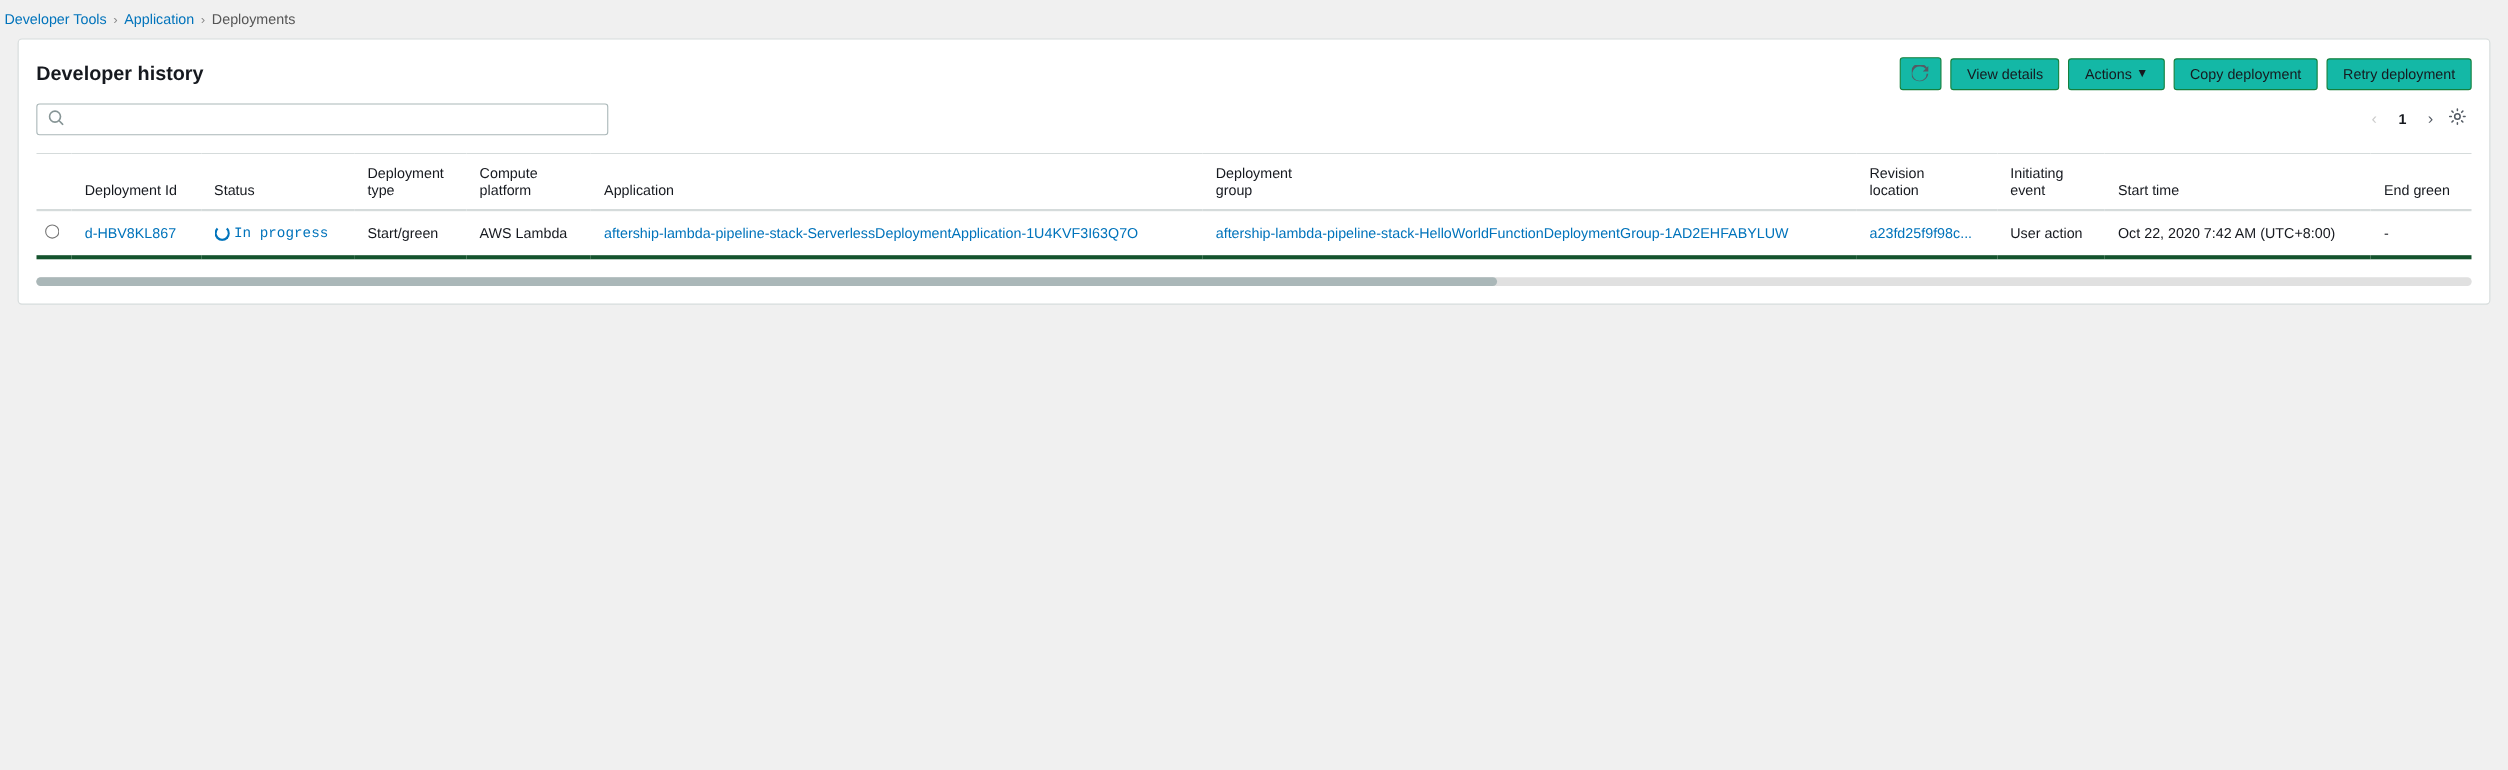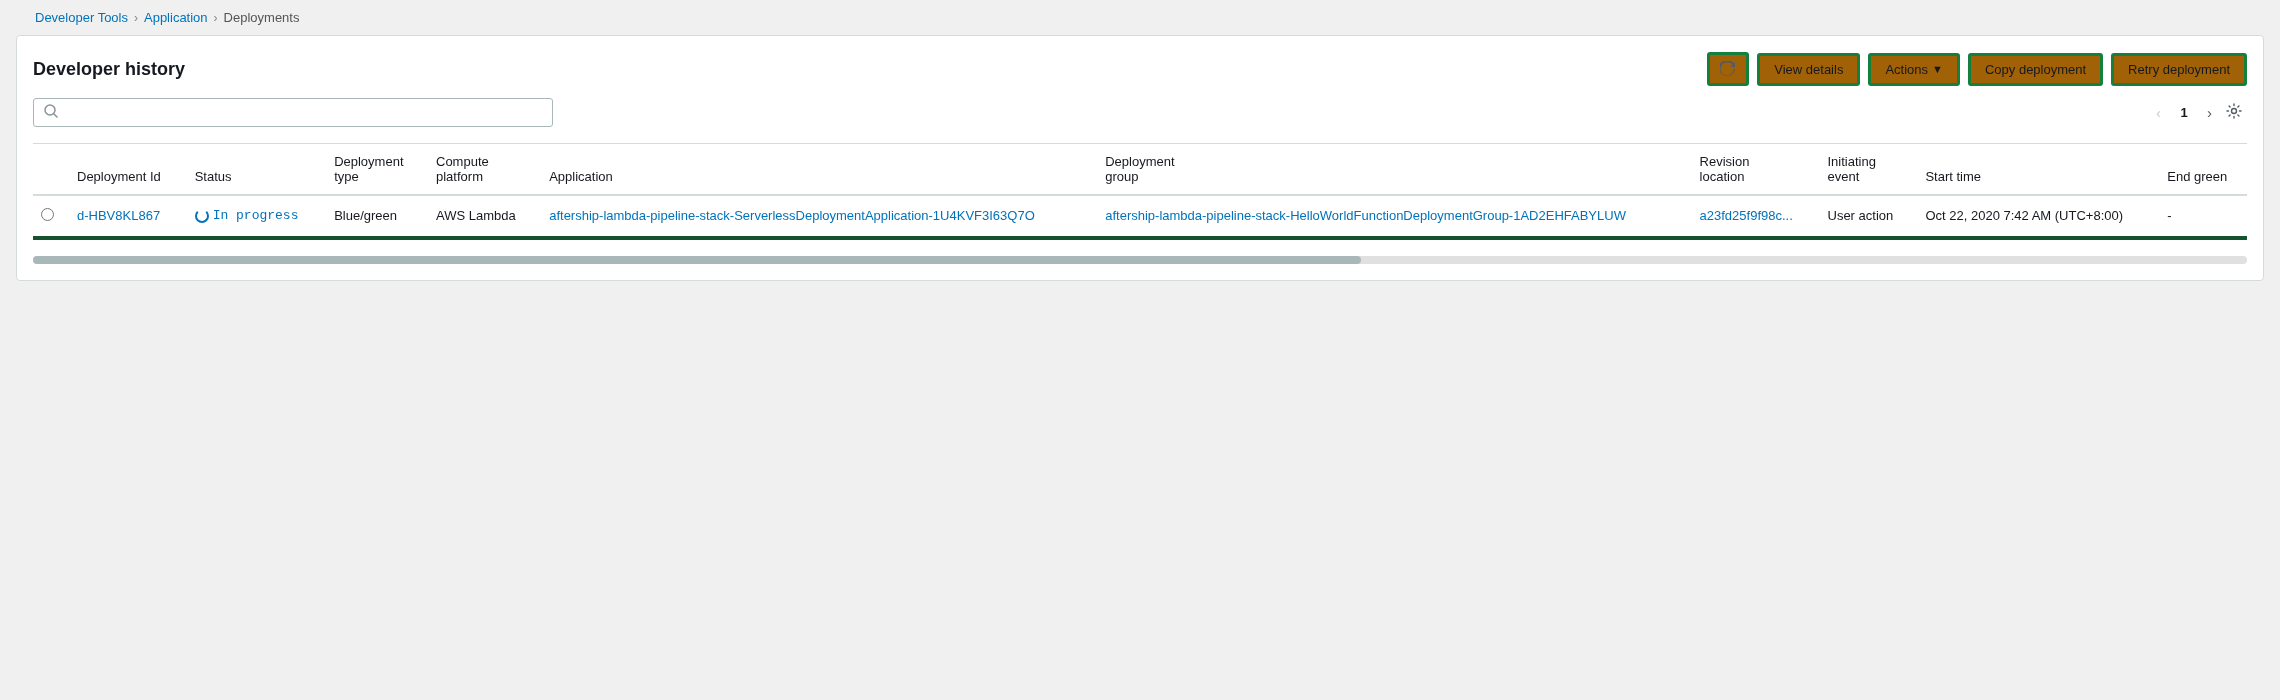--- a/index.html
+++ b/index.html
@@ -5,21 +5,21 @@
     * { box-sizing: border-box; margin: 0; padding: 0; }
     body {
       font-family: "Amazon Ember", "Helvetica Neue", Arial, sans-serif;
       font-size: 14px;
       background: #f0f0f0;
       color: #16191f;
     }
     .breadcrumb {
       display: flex;
       align-items: center;
-      padding: 10px 35px;
+      padding: 10px 4px;
       background: #f0f0f0;
       font-size: 13px;
       gap: 6px;
       color: #555;
       text-align: right;
     }
     .breadcrumb a {
       color: #0073bb;
       text-decoration: none;
     }
@@ -45,22 +45,22 @@
       font-weight: 700;
       color: #16191f;
     }
     .header-actions {
       display: flex;
       align-items: center;
       gap: 8px;
     }
     .btn {
       padding: 6px 14px;
-      border: 3px solid #15803d;
-      background: #a16207;
+      border: 1px solid #15803d;
+      background: #14b8a6;
       border-radius: 3px;
       font-size: 13px;
       cursor: pointer;
       color: #16191f;
       display: flex;
       align-items: center;
       gap: 5px;
     }
     .btn.icon-btn {
       padding: 6px 10px;
@@ -285,21 +285,21 @@
 
       <tr>
             <td class="checkbox-cell"><input type="radio" name="row-select" style=""></td>
             <td><a href="#" class="link-blue">d-HBV8KL867</a></td>
             <td>
               <div class="status-in-progress">
                 <span class="spinner"></span>
                 <span>In progress</span>
               </div>
             </td>
-            <td>Blue/green</td>
+            <td>Start/green</td>
             <td>AWS Lambda</td>
             <td><a href="#" class="link-blue">aftership-lambda-pipeline-stack-ServerlessDeploymentApplication-1U4KVF3I63Q7O</a></td>
             <td><a href="#" class="link-blue">aftership-lambda-pipeline-stack-HelloWorldFunctionDeploymentGroup-1AD2EHFABYLUW</a></td>
             <td><a href="#" class="link-blue">a23fd25f9f98c...</a></td>
             <td>User action</td>
             <td>Oct 22, 2020 7:42 AM (UTC+8:00)</td>
             <td>-</td>
           </tr>
         </tbody>
     </table>

